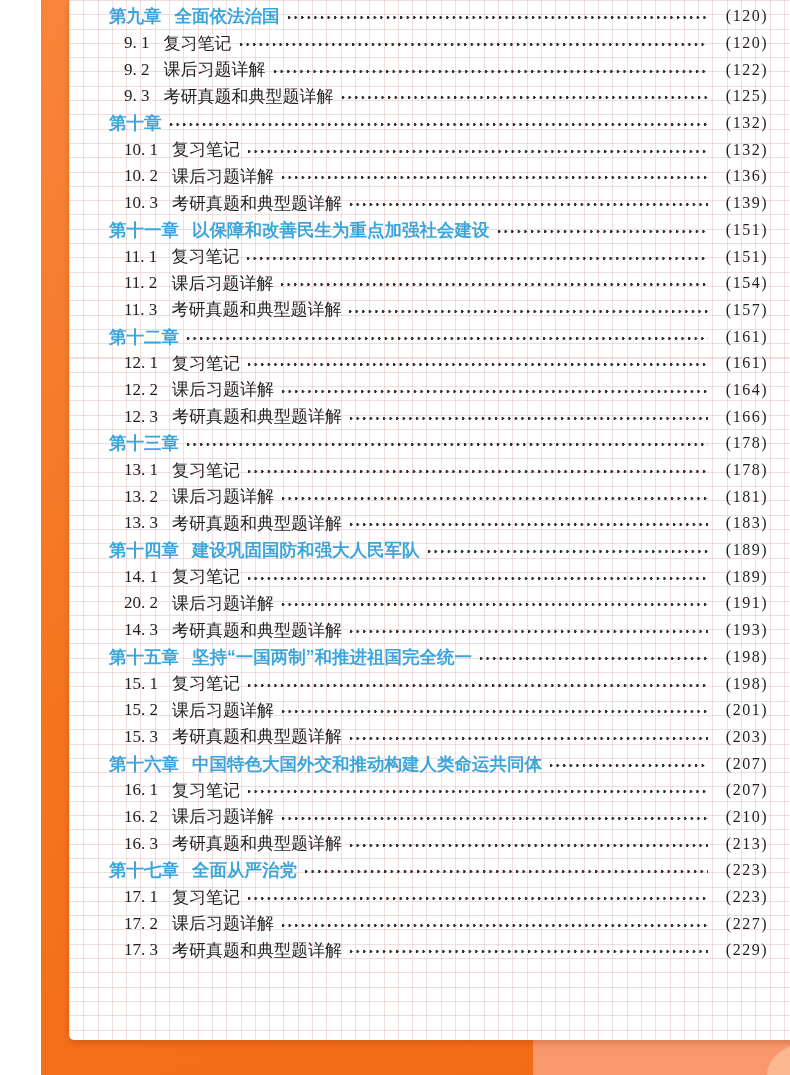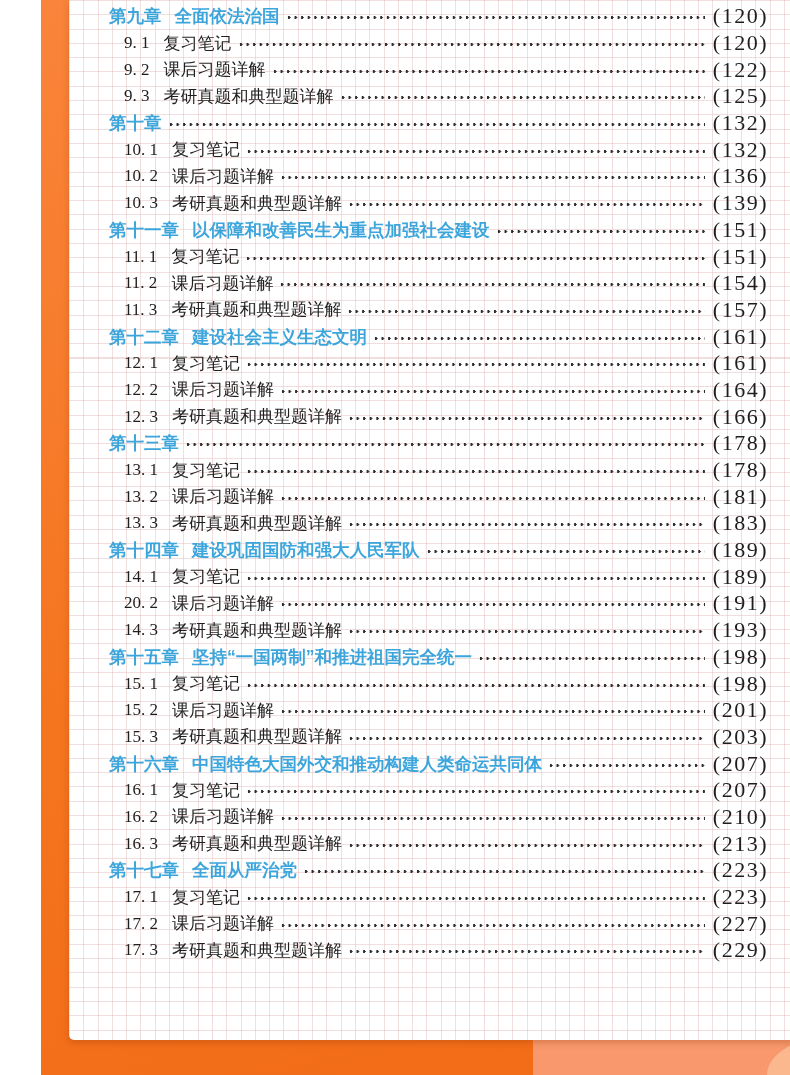--- a/index.html
+++ b/index.html
@@ -28,21 +28,21 @@
   .row.chapter{font-family:"Liberation Sans","DejaVu Sans",sans-serif;
                font-weight:700;font-size:17.5px;color:#3CA6DC;}
   .row.section{font-size:17px;color:#1E1E1E;padding-left:15px;}
   .num{flex:none;}
   .ttl{flex:none;margin-left:13px;}
   .row.section .ttl{margin-left:14px;}
   .dots{flex:1 1 auto;align-self:center;height:17px;margin:3px 8px 0 7px;
         background-image:radial-gradient(circle at 2px 50%, #2E2E2E 1.25px, transparent 1.55px);
         background-size:6.6px 100%;background-repeat:repeat-x;}
   .pg{flex:none;min-width:52px;text-align:right;font-family:"Liberation Serif","DejaVu Serif",serif;
-      font-weight:400;font-size:22px;color:#1E1E1E;letter-spacing:1.5px;}
+      font-weight:400;font-size:16px;color:#1E1E1E;letter-spacing:1.5px;}
 </style>
 </head>
 <body>
 
 <div class="cover">
   <div class="br-panel"></div>
   <div class="br-wedge"></div>
   <div class="tr-shadow"></div>
   <div class="tr-light"></div>
 
@@ -114,21 +114,20 @@
           <span class="pg">(154)</span>
         </div>
         <div class="row section">
           <span class="num">11. 3</span>
           <span class="ttl">考研真题和典型题详解</span>
           <span class="dots"></span>
           <span class="pg">(157)</span>
         </div>
         <div class="row chapter">
           <span class="num">第十二章</span>
-          <span class="ttl">建设社会主义生态文明</span>
           <span class="dots"></span>
           <span class="pg">(161)</span>
         </div>
         <div class="row section">
           <span class="num">12. 1</span>
           <span class="ttl">复习笔记</span>
           <span class="dots"></span>
           <span class="pg">(161)</span>
         </div>
         <div class="row section">

